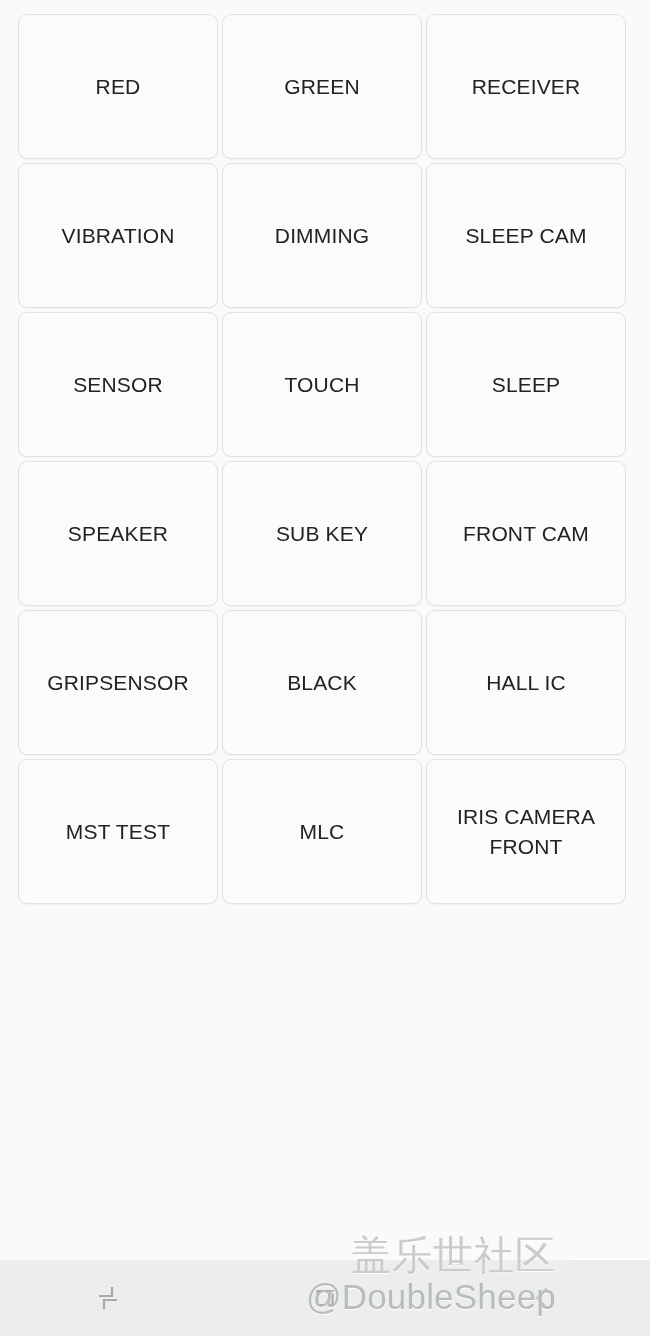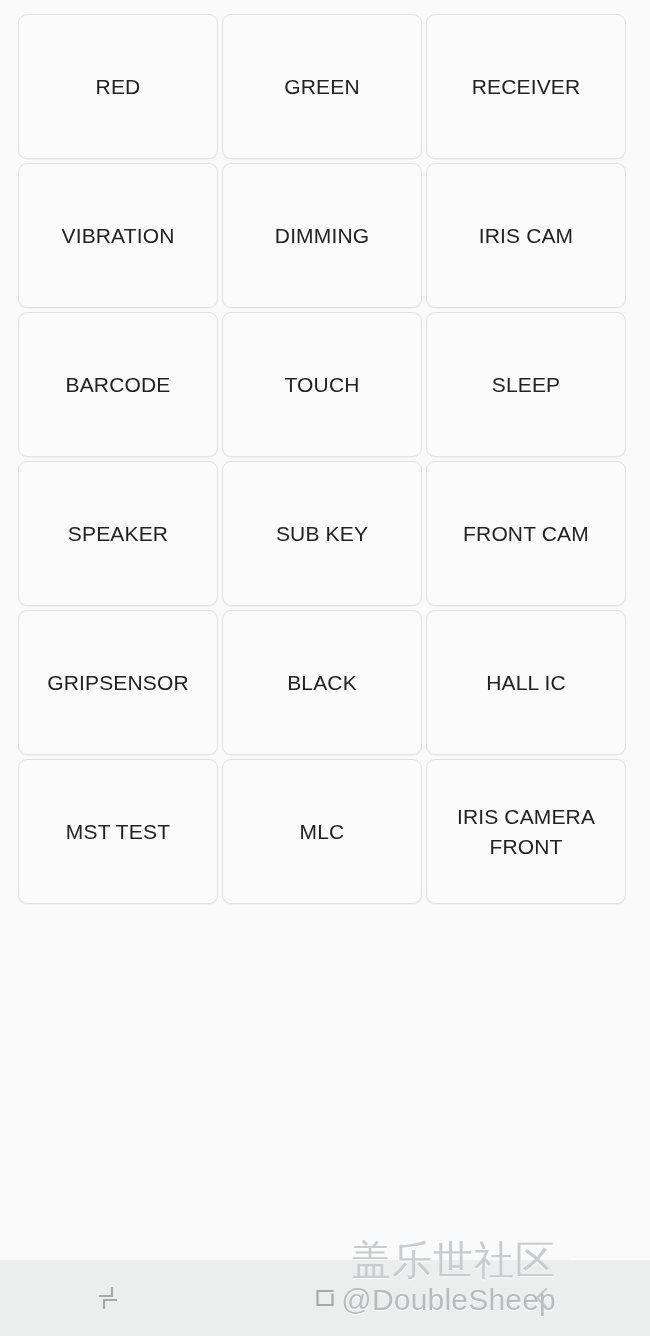--- a/index.html
+++ b/index.html
@@ -95,21 +95,21 @@
   }
   #watermark .wm-cn {
     font-size: 40px;
     color: #c9cbcd;
     letter-spacing: 1px;
     text-shadow: 0 1px 0 #ffffff;
     font-family: "DejaVu Sans", sans-serif;
     display: block;
   }
   #watermark .wm-handle {
-    font-size: 30px;
+    font-size: 35px;
     color: #b9bcbe;
     letter-spacing: 0.2px;
     text-shadow: 0 1px 0 #ffffff;
     display: block;
     margin-top: 1px;
   }
 </style>
 </head>
 <body>
 
@@ -128,24 +128,24 @@
       <span class="label">RECEIVER</span>
     </div>
     <div class="test-card">
       <span class="label">VIBRATION</span>
     </div>
     <div class="test-card">
       <span class="label">DIMMING</span>
     </div>
 
     <div class="test-card">
-      <span class="label">IRIS CAM</span>
-    </div>
-    <div class="test-card">
-      <span class="label">BARCODE</span>
+      <span class="label">SLEEP CAM</span>
+    </div>
+    <div class="test-card">
+      <span class="label">SENSOR</span>
     </div>
     <div class="test-card">
       <span class="label">TOUCH</span>
     </div>
 
     <div class="test-card">
       <span class="label">SLEEP</span>
     </div>
     <div class="test-card">
       <span class="label">SPEAKER</span>

